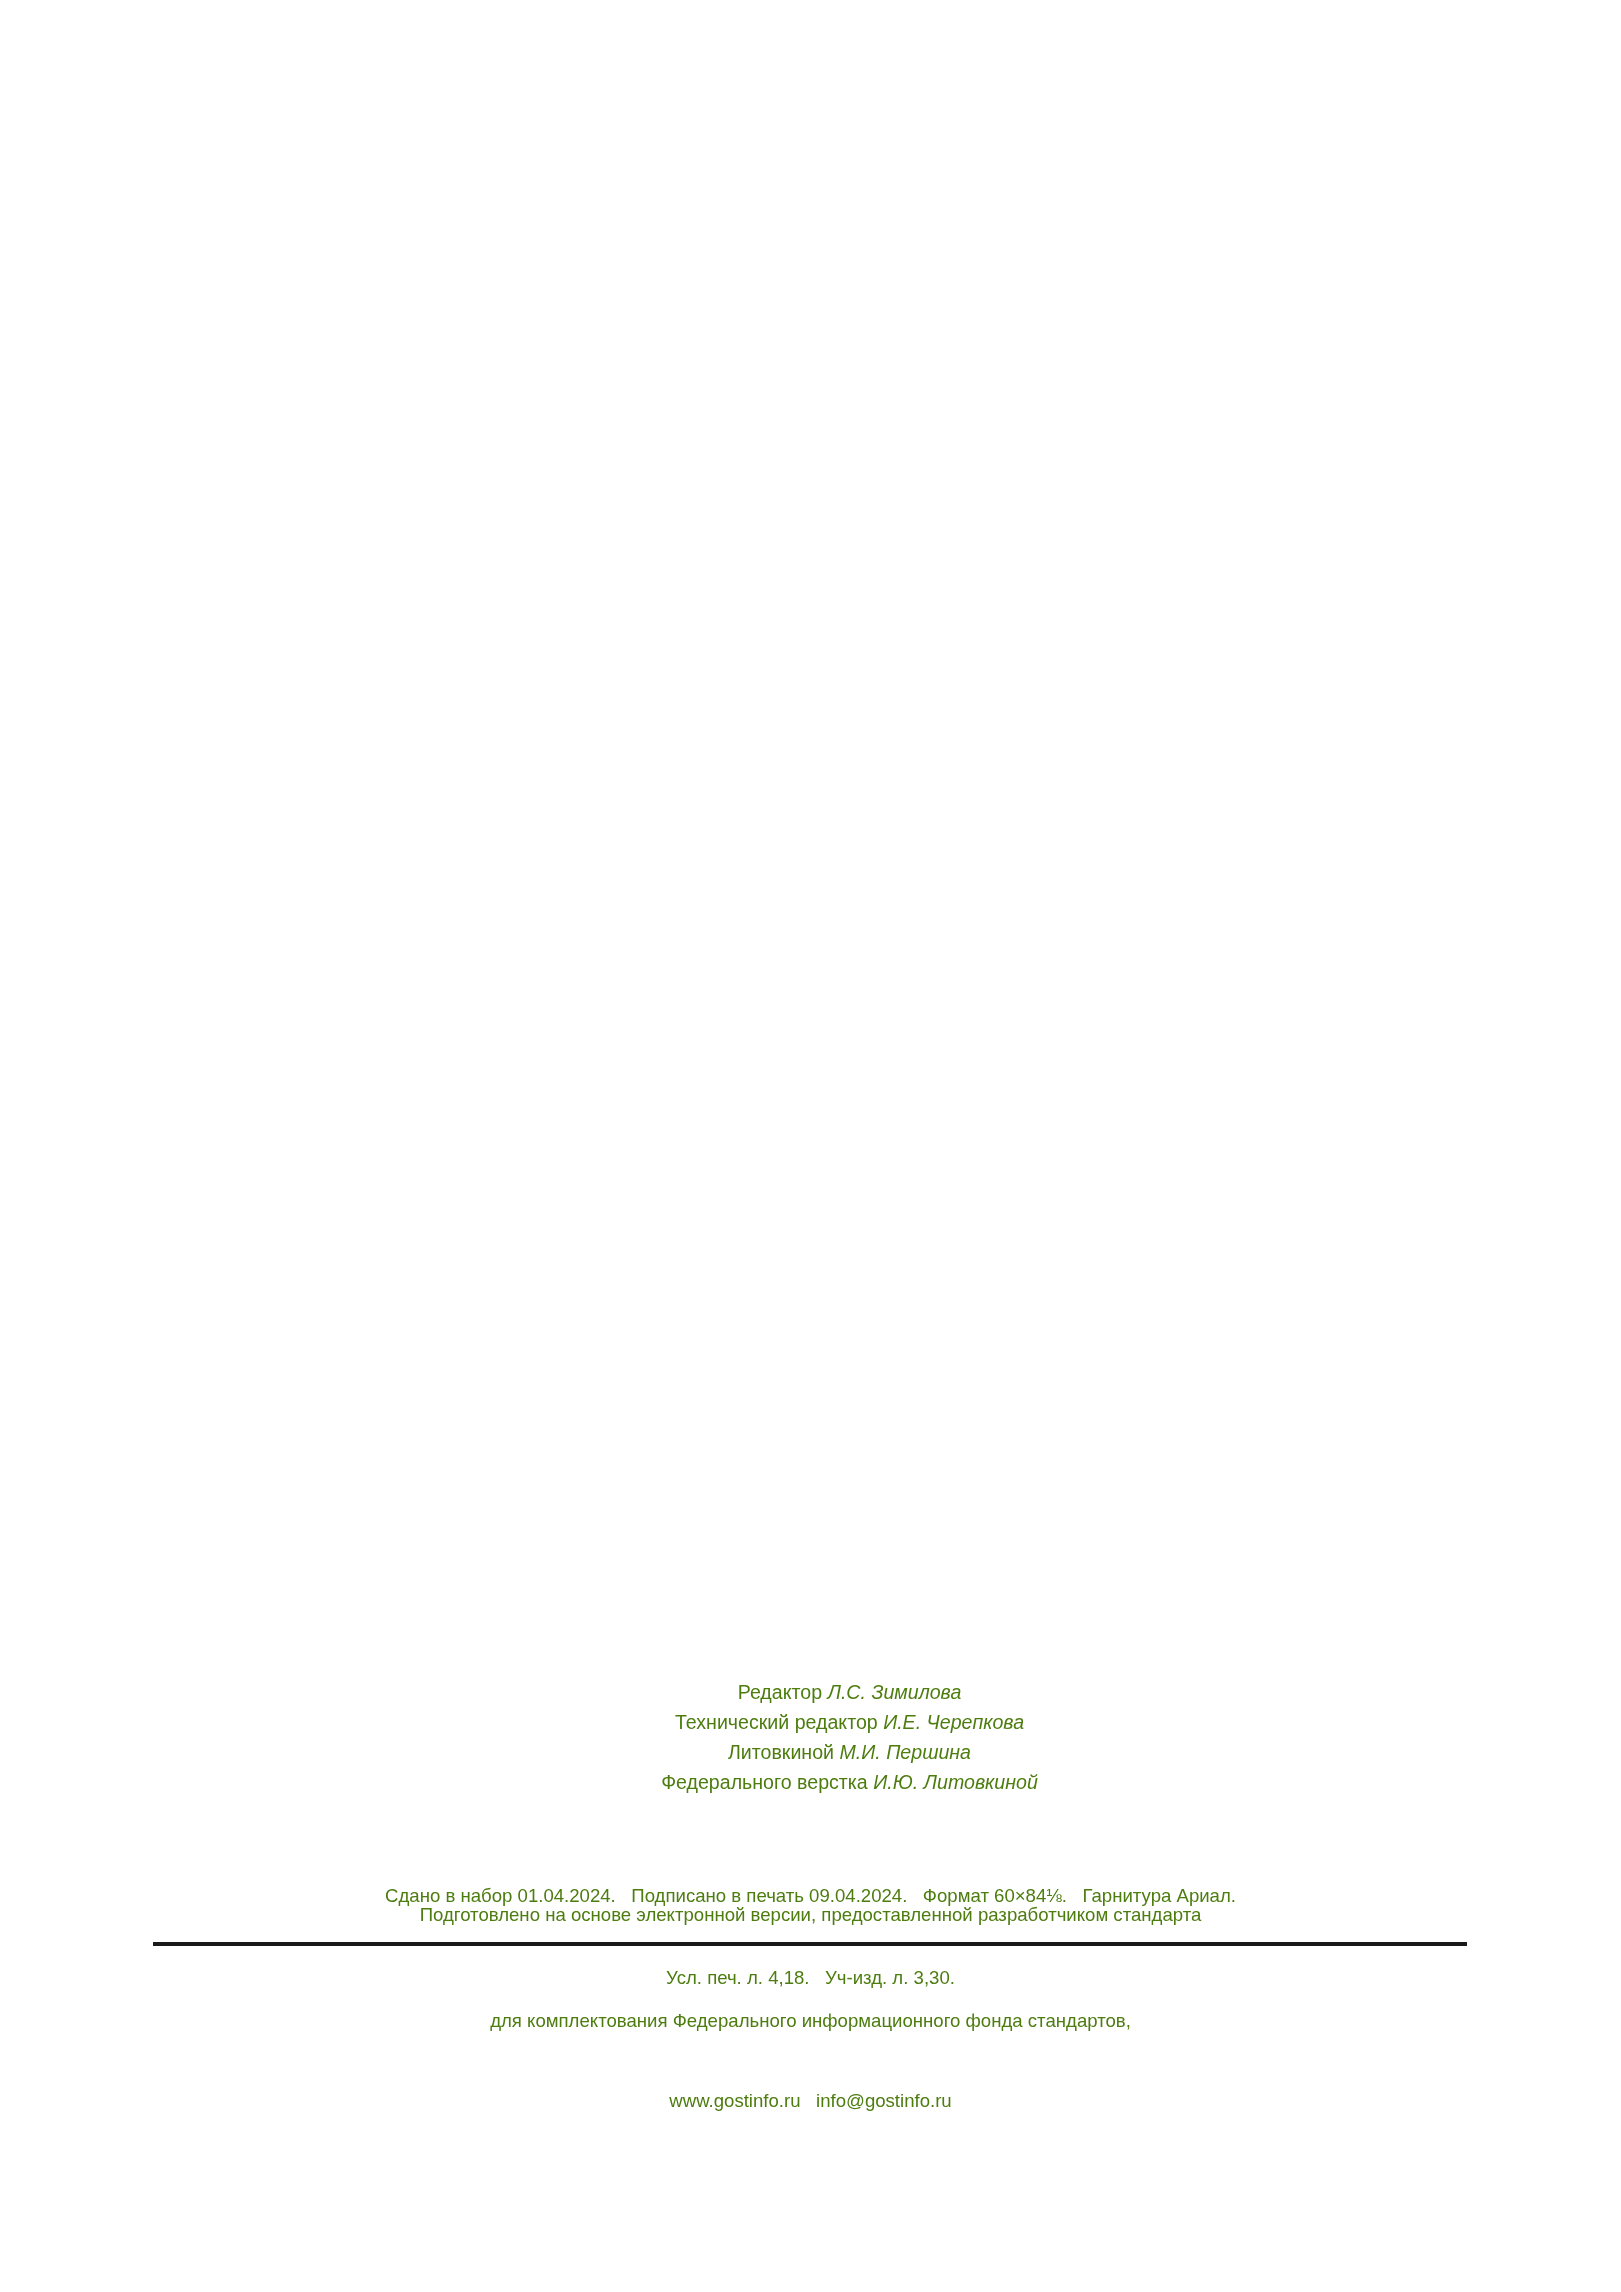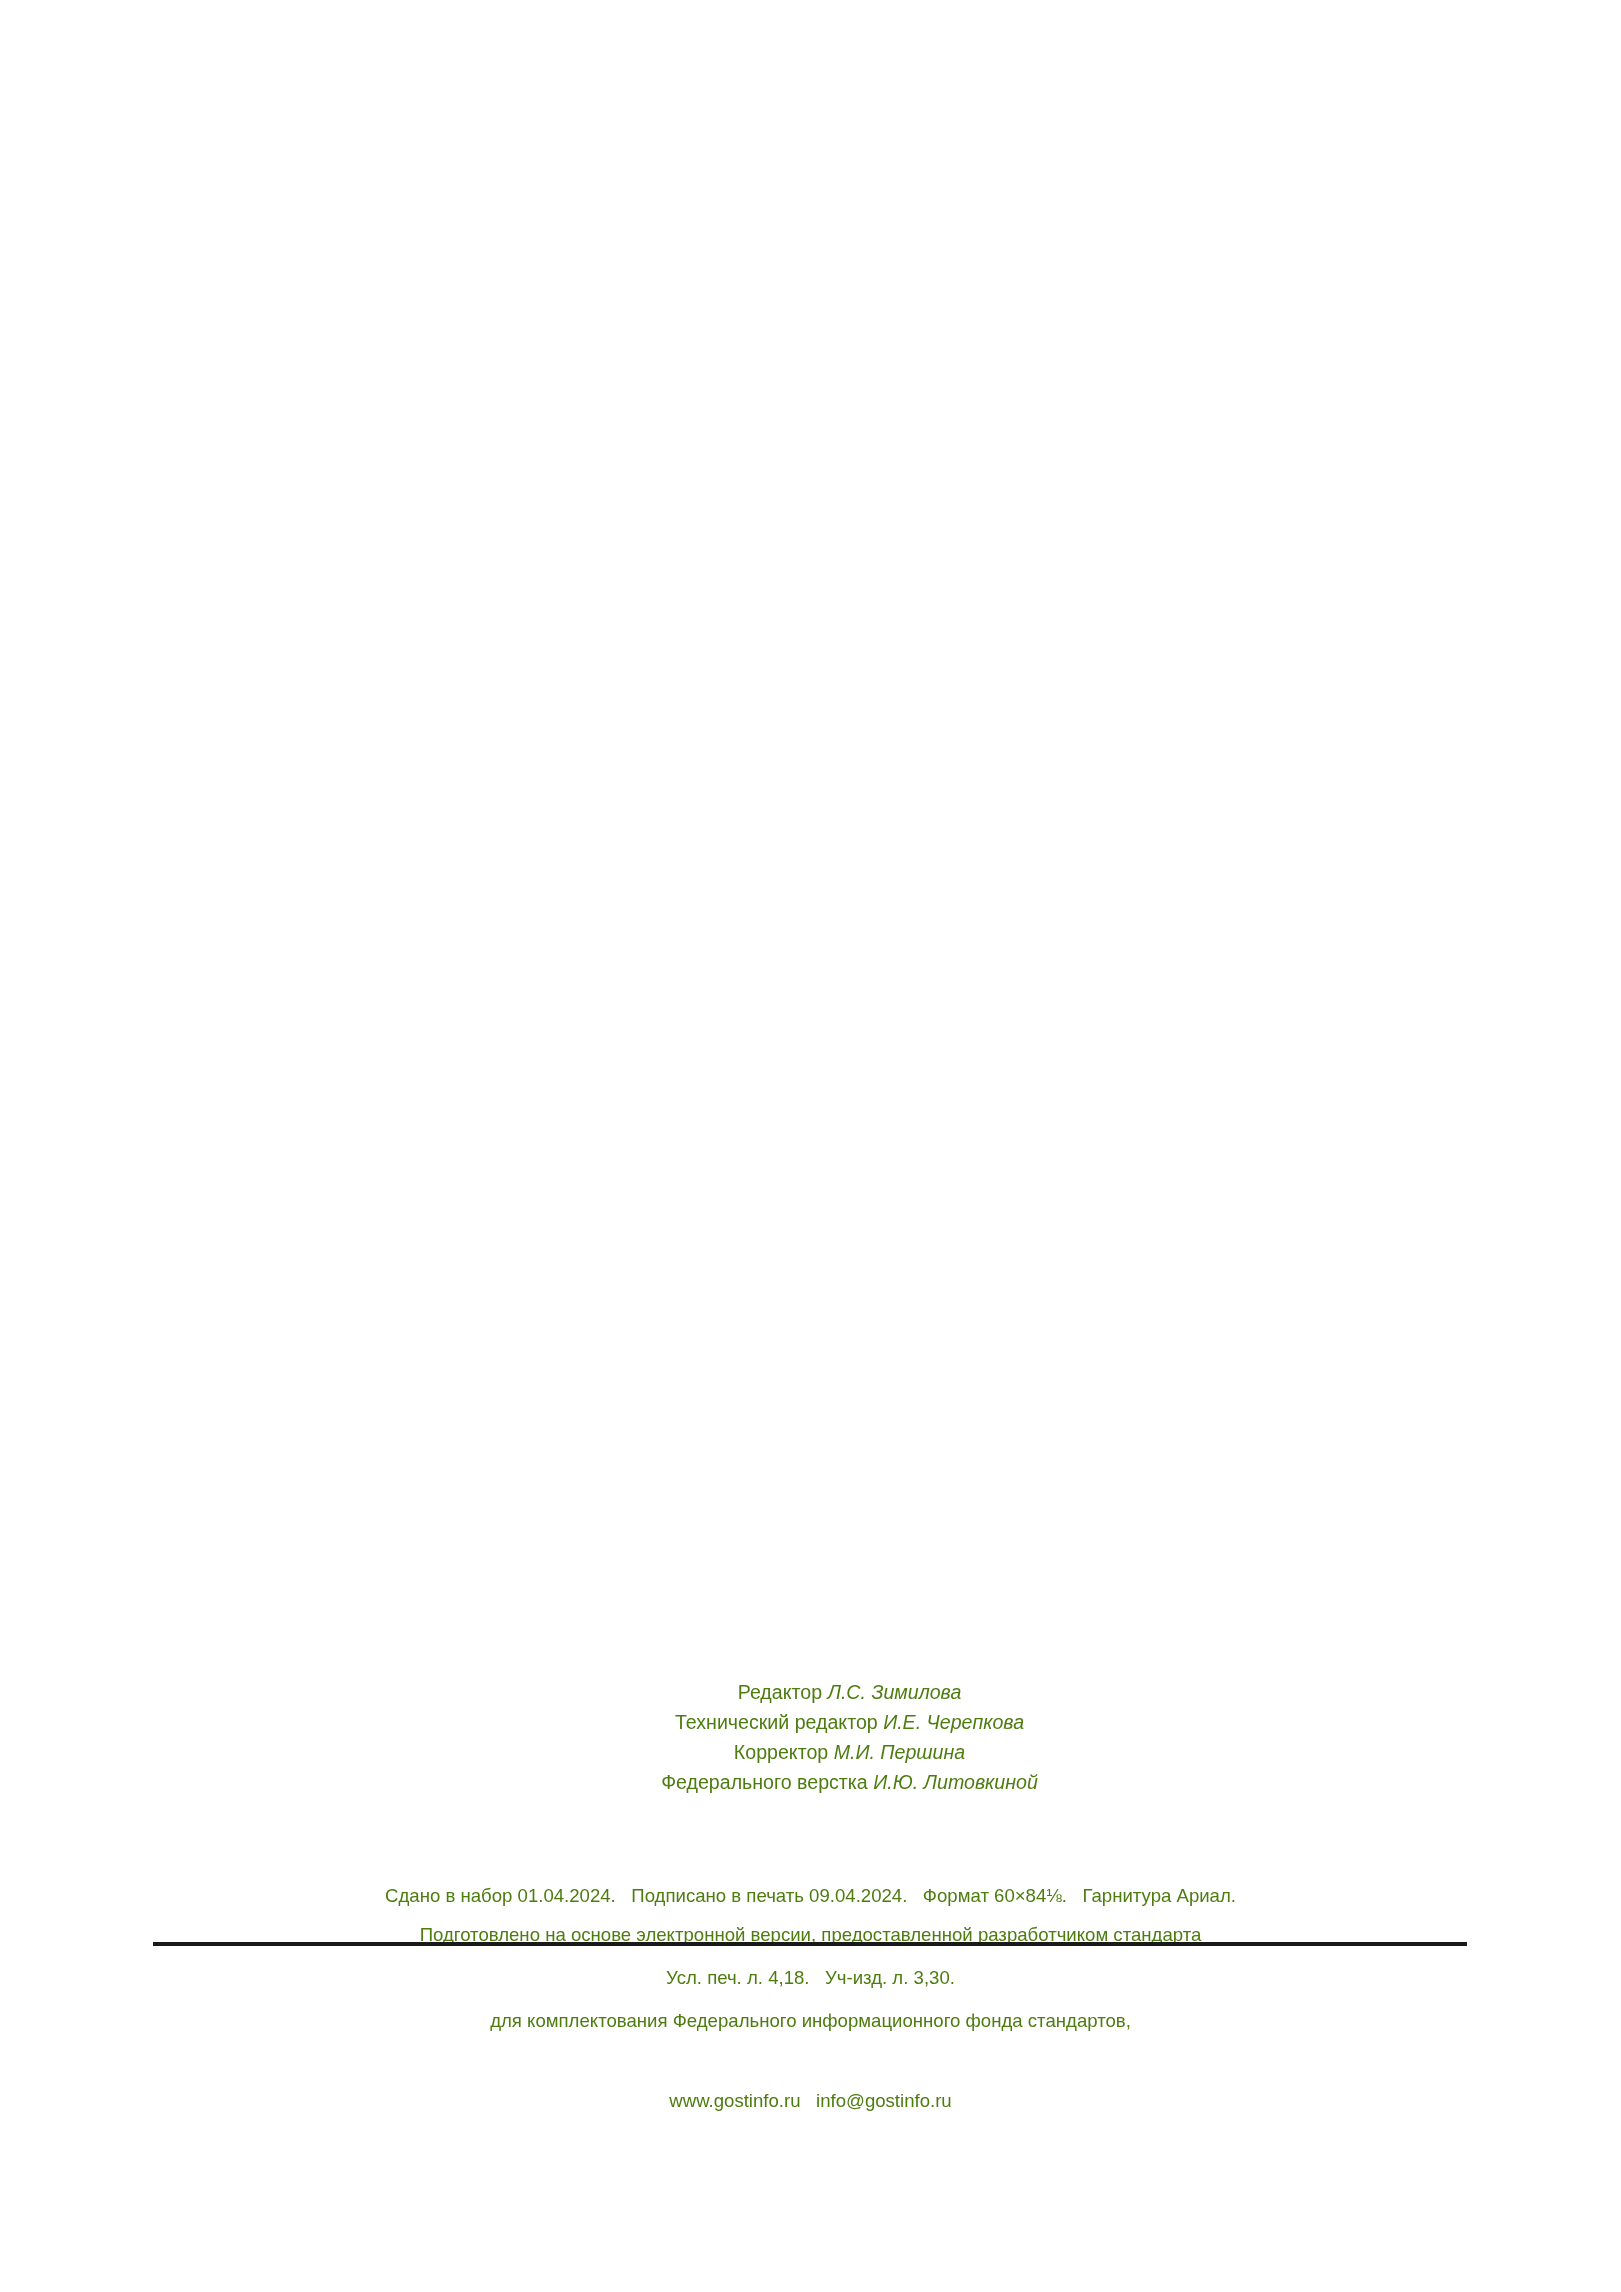--- a/index.html
+++ b/index.html
@@ -34,21 +34,20 @@
   .print-info-block {
     top: 1827px;
     font-size: 18.6px;
     line-height: 27.4px;
     white-space: pre-wrap;
   }
   .prepared-note-block {
     top: 1902px;
     font-size: 18.6px;
     line-height: 25.5px;
-    margin-top: 20px;
   }
   .divider-rule {
     position: absolute;
     top: 1942px;
     left: 153px;
     width: 1314px;
     height: 3.9px;
     background: #1a1a1a;
     border: none;
     margin: 0;
@@ -62,21 +61,21 @@
   }
 </style>
 </head>
 <body>
 
 <div class="page">
 
   <div class="block credits-block">
     <div><span>Редактор </span><span class="credit-name">Л.С. Зимилова</span></div>
     <div><span>Технический редактор </span><span class="credit-name">И.Е. Черепкова</span></div>
-    <div><span>Корректор </span><span class="credit-name">М.И. Першина</span></div>
+    <div><span>Литовкиной </span><span class="credit-name">М.И. Першина</span></div>
     <div><span>Федерального верстка </span><span class="credit-name">И.Ю. Литовкиной</span></div>
   </div>
 
   <div class="block print-info-block">
     <div>Сдано в набор 01.04.2024.   Подписано в печать 09.04.2024.   Формат 60×84⅛.   Гарнитура Ариал.</div>
     <div>Усл. печ. л. 4,18.   Уч-изд. л. 3,30.</div>
   </div>
 
   <div class="block prepared-note-block">Подготовлено на основе электронной версии, предоставленной разработчиком стандарта</div>
 

